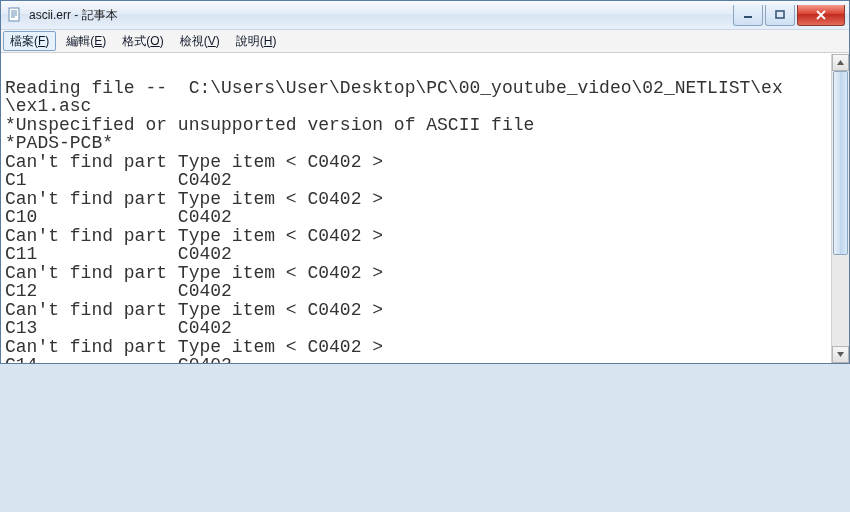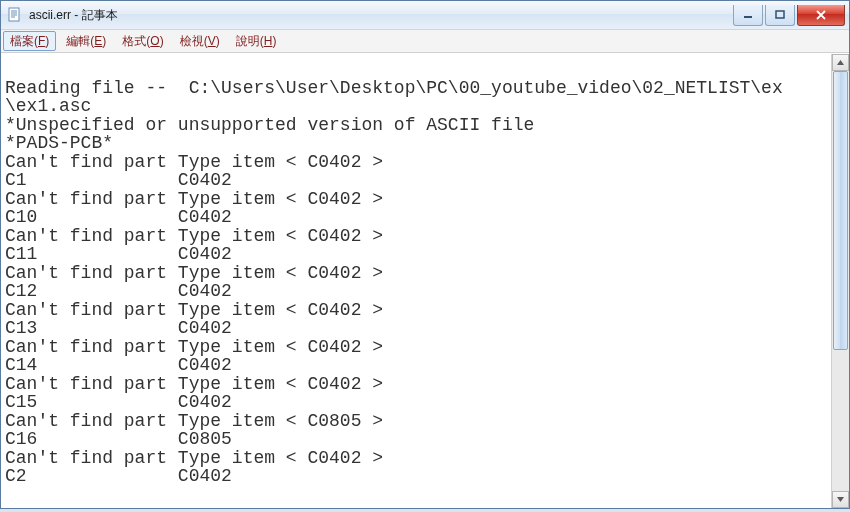--- a/index.html
+++ b/index.html
@@ -1,27 +1,27 @@
 <!DOCTYPE html>
 <html><head>
 <meta charset="utf-8">
 <style>
   html,body{margin:0;padding:0;font-family:"Microsoft JhengHei","Segoe UI",sans-serif;background:#d9e4f1;}
-  .window{width:850px;height:509px;box-sizing:border-box;border:1px solid #5a7ca0;background:#fff;display:flex;flex-direction:column;overflow:hidden;position:relative;}
+  .window{width:850px;height:364px;box-sizing:border-box;border:1px solid #5a7ca0;background:#fff;display:flex;flex-direction:column;overflow:hidden;position:relative;}
   
   .titlebar{height:28px;background:linear-gradient(to bottom,#f6f9fd 0%,#e4ecf7 45%,#d7e4f3 46%,#e8f0fa 100%);display:flex;align-items:center;border-bottom:1px solid #c8d6e8;user-select:none;}
   .titlebar .icon{width:16px;height:16px;margin:0 6px;display:inline-block;}
   .titlebar .icon svg{display:block;}
   .titlebar .title{flex:1;font-size:12px;color:#1a1a1a;}
   .winbtns{display:flex;height:20px;margin-right:4px;}
   .winbtn{width:28px;height:20px;margin-left:2px;border:1px solid #8aa6c1;border-top:none;border-radius:0 0 3px 3px;display:flex;align-items:center;justify-content:center;background:linear-gradient(to bottom,#eaf2fb,#cfe0f4);}
   .winbtn.close{width:46px;background:linear-gradient(to bottom,#f49a8f,#d9402f 45%,#c22a1f 46%,#e36b5a);border-color:#8b3a30;}
   .winbtn svg{display:block;}
   
-  .menubar{height:22px;background:#f4f4f4;border-bottom:1px solid #d0d0d0;display:flex;align-items:stretch;font-size:12px;color:#7f1d1d;user-select:none;}
+  .menubar{height:22px;background:#f4f4f4;border-bottom:1px solid #d0d0d0;display:flex;align-items:stretch;font-size:12px;color:#0f172a;user-select:none;}
   .menuitem{padding:0 8px;display:flex;align-items:center;cursor:default;}
   .menuitem.first{border:1px solid #7da2ce;background:#e5f1fb;border-radius:2px;margin:1px 2px;padding:0 6px;}
   .mn-u{text-decoration:underline;}
   
   .client{flex:1;position:relative;overflow:hidden;border-top:1px solid #fff;}
   .scroll-v{position:absolute;right:0;top:0;bottom:0;width:17px;background:#e9e9e9;border-left:1px solid #d0d0d0;}
   .sv-btn{height:17px;background:linear-gradient(to bottom,#f7f7f7,#e1e1e1);border:1px solid #b5b5b5;display:flex;align-items:center;justify-content:center;box-sizing:border-box;}
   .sv-btn.dn{position:absolute;bottom:0;left:0;right:0;}
   .sv-track{position:absolute;top:17px;bottom:17px;left:0;right:0;}
   .sv-thumb{position:absolute;left:1px;right:1px;top:0;height:66%;background:linear-gradient(to right,#e8eff8,#cfe0f2 45%,#bcd4ec 46%,#d9e8f7);border:1px solid #8aa6c1;border-radius:2px;}

